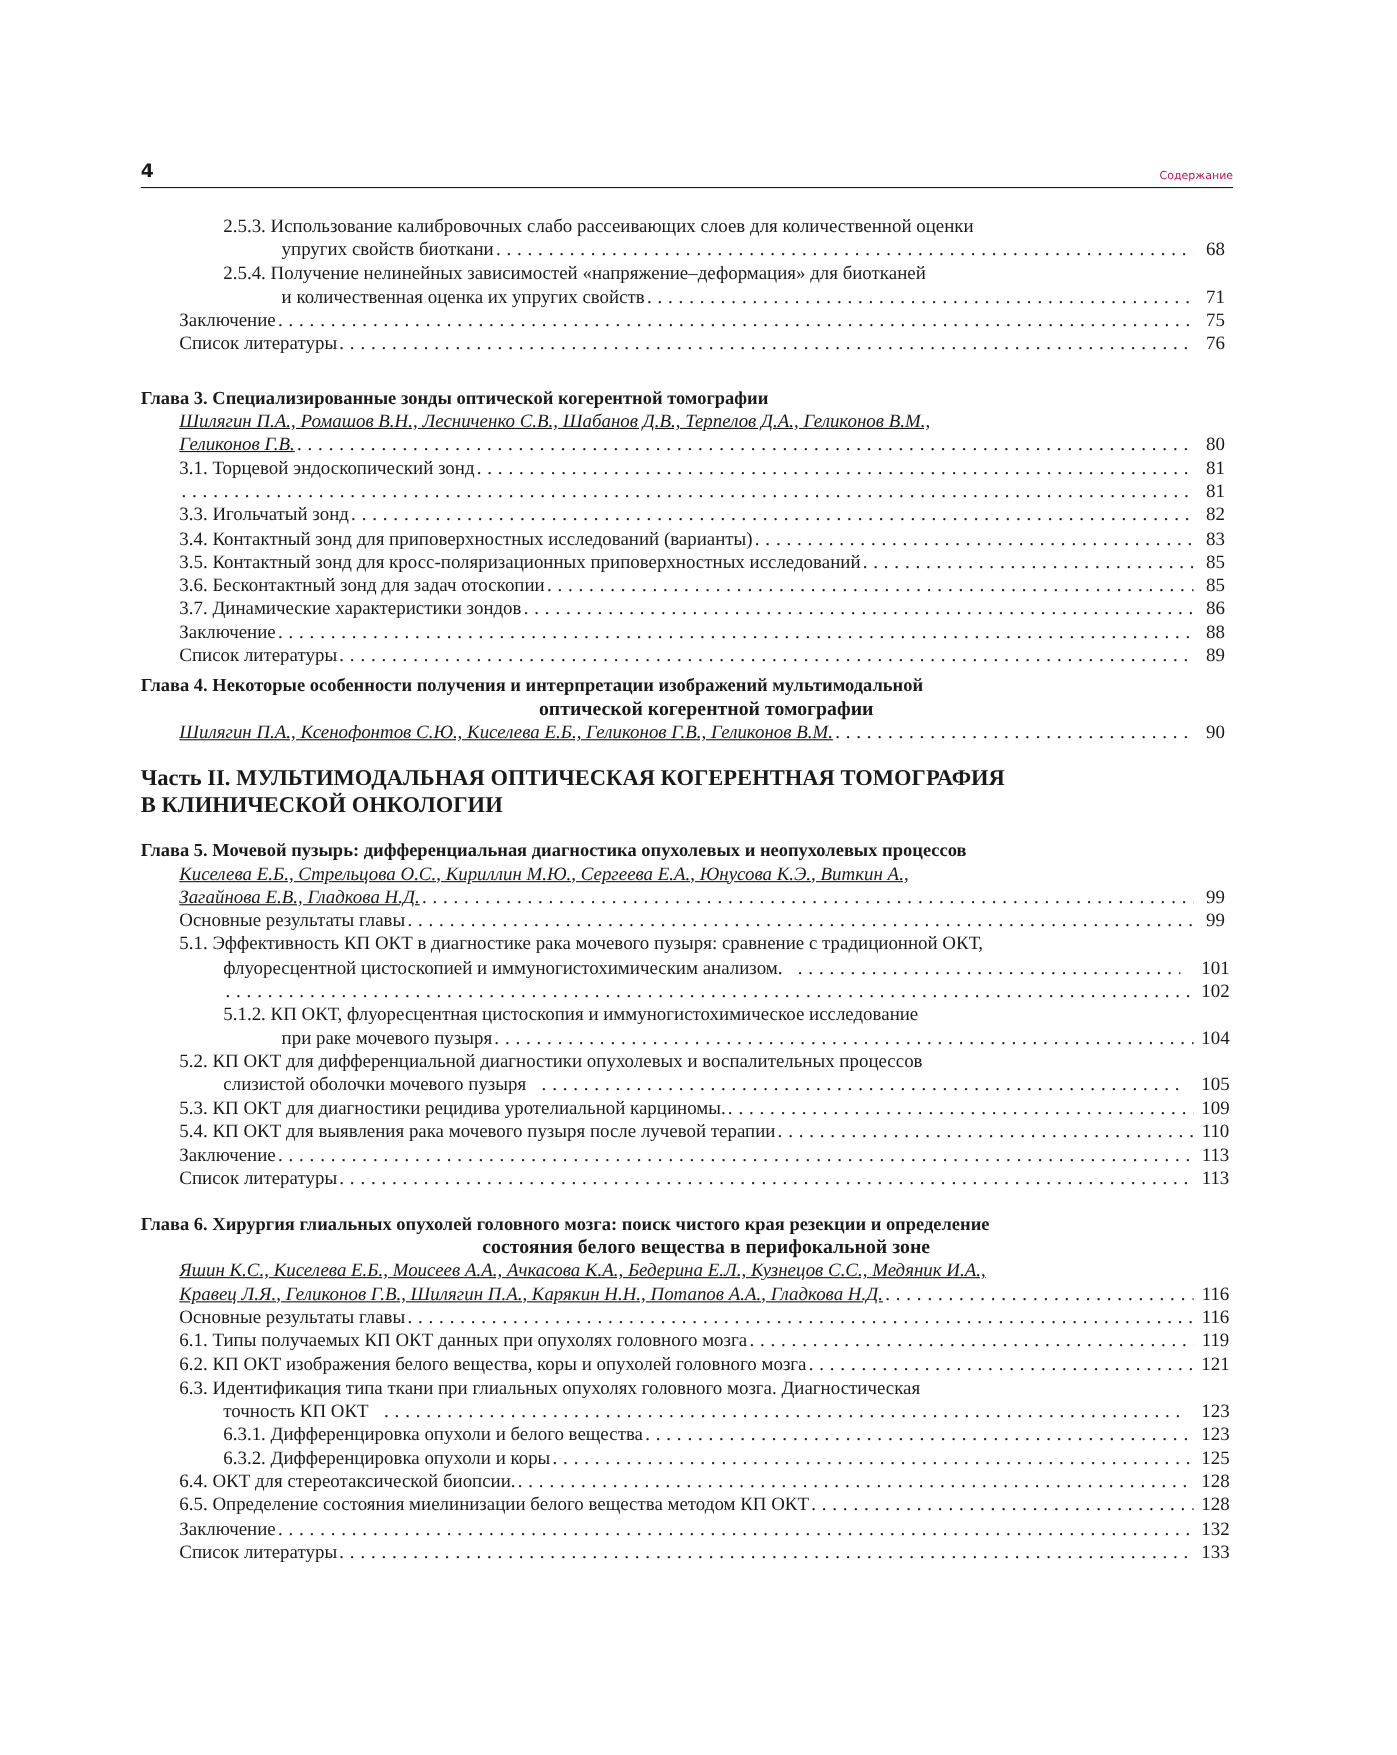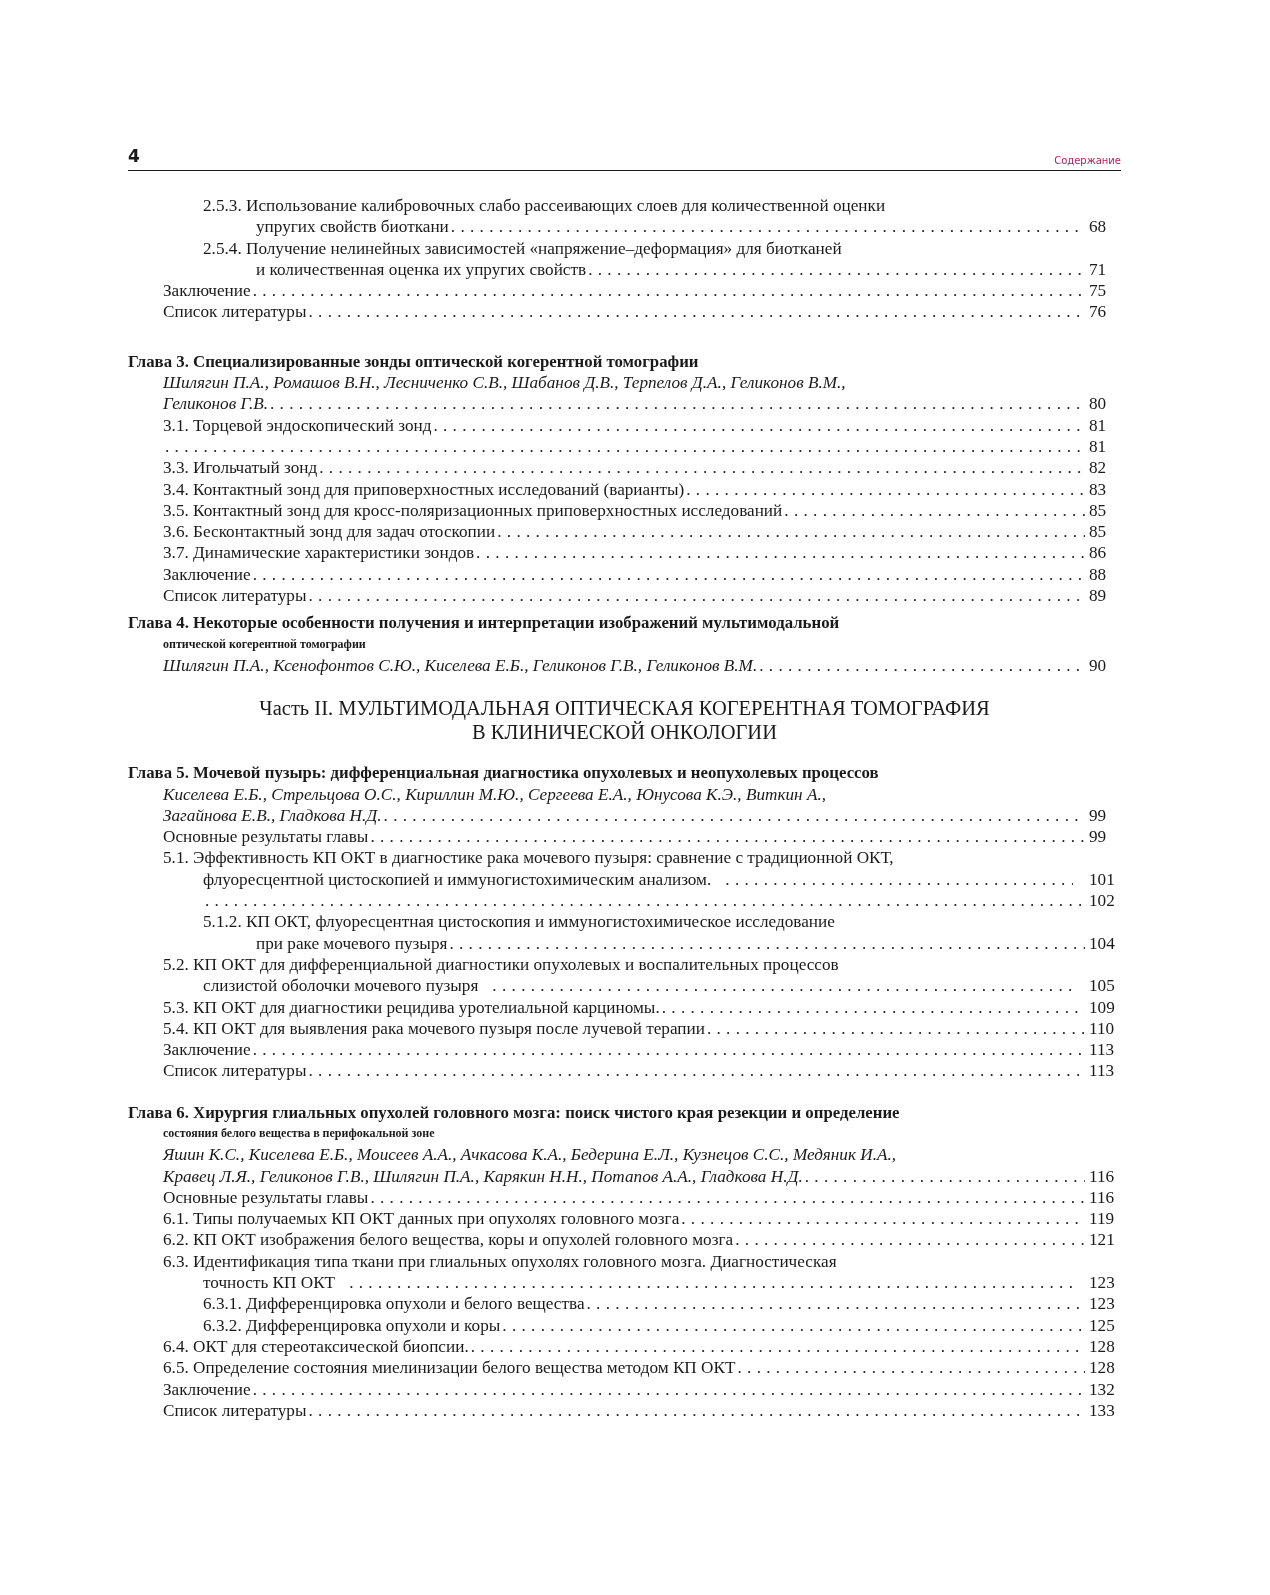--- a/index.html
+++ b/index.html
@@ -6,33 +6,33 @@
     body { width: 1270px; height: 1595px; position: relative; overflow: hidden; color: #1a1a1a; }
     .page { position: absolute; left: 128px; top: 140px; width: 993px; }
     .running-head { display: flex; justify-content: space-between; align-items: flex-end; height: 26px; border-bottom: 1.5px solid #1a1a1a; padding-bottom: 4px; }
     .page-num { font-family: "DejaVu Sans", sans-serif; font-weight: bold; font-size: 17px; }
     .running-title { font-family: "DejaVu Sans", sans-serif; font-size: 10px; color: #be185d; }
     .toc { font-family: "Liberation Serif", serif; font-size: 17.2px; line-height: 21.3px; margin-top: 24px; }
     .row { display: flex; align-items: baseline; }
     .row .txt { white-space: nowrap; }
     .row .dots { flex: 1; overflow: hidden; white-space: nowrap; letter-spacing: 4.2px; color: #222; margin: 0 4px 0 2px; }
     .row .dots::before { content: ". . . . . . . . . . . . . . . . . . . . . . . . . . . . . . . . . . . . . . . . . . . . . . . . . . . . . . . . . . . . . . . . . . . . . . . . . . . . . . . . . . . . . . . . . . . . . . . . . . . . . . . . . . . . . . . . . . . . . . . . . . . . . . . . . . . . . . . . ."; letter-spacing: 0; word-spacing: 1px; }
-    .row .pg { width: 32px; text-align: left; }
+    .row .pg { width: 32px; text-align: center; }
     .line { white-space: nowrap; }
     .l1 { padding-left: 35px; }
     .l2 { padding-left: 75px; }
     .l3 { padding-left: 128px; }
     .l1w { padding-left: 75px; gap: 12px; }
     .l2w { padding-left: 128px; }
     .chapter { font-weight: bold; font-size: 16.8px; }
-    .chapter-cont { padding-left: 35px; font-weight: bold; font-size: 12px; }
-    .authors { font-style: italic; }
+    .chapter-cont { padding-left: 35px; font-weight: bold; font-size: 18px; text-align: center; }
+    .authors { font-style: italic; text-decoration: underline; }
     .gap-s { height: 12px; }
     .gap-m { height: 28px; }
-    .part-title { text-align: center; font-weight: normal; font-size: 20.5px; line-height: 24px; margin: 10px 0 18px 0; }
+    .part-title { text-align: left; font-weight: bold; font-size: 20.5px; line-height: 24px; margin: 10px 0 18px 0; }
   </style>
 </head>
 <body>
 
 <div class="page">
   <div class="running-head">
     <span class="page-num">4</span>
     <span class="running-title">Содержание</span>
   </div>
 

